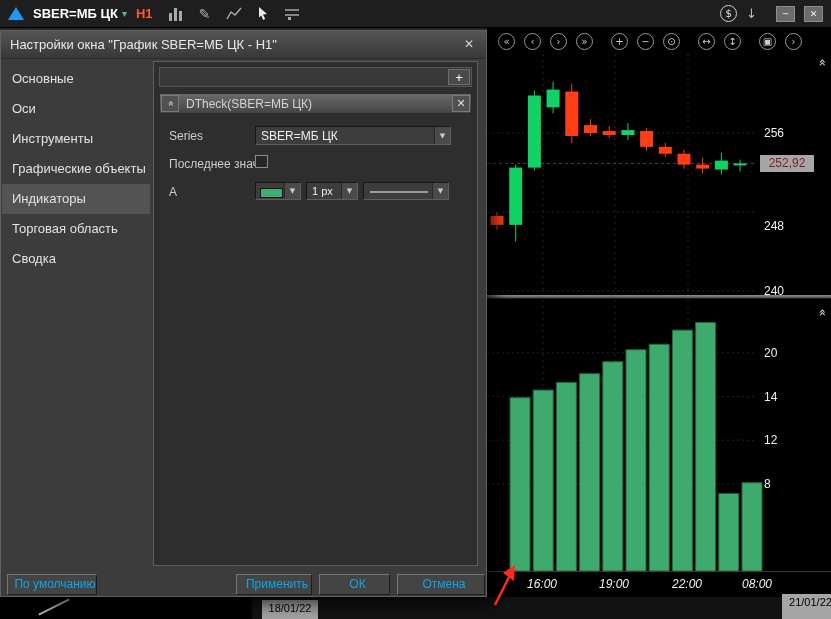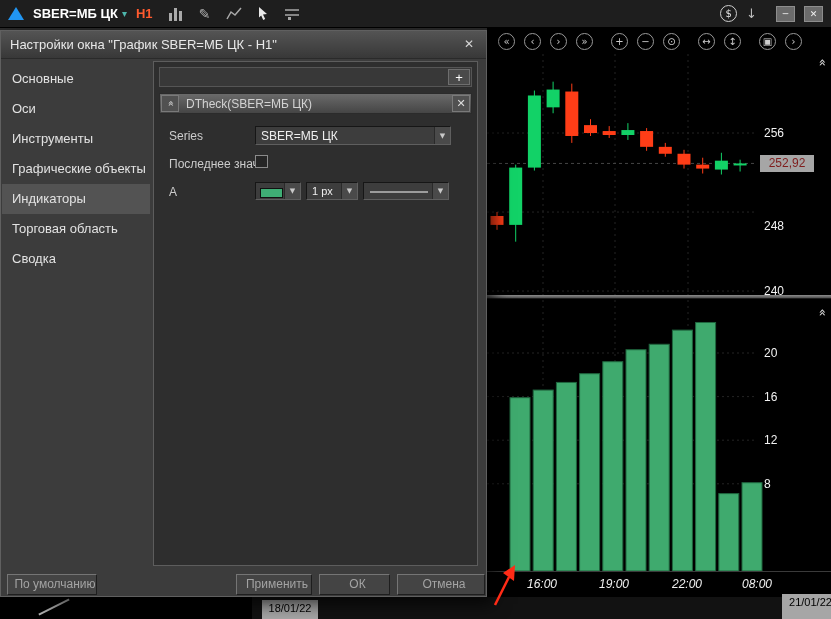--- a/index.html
+++ b/index.html
@@ -46,21 +46,21 @@
   .panel-title{position:absolute;left:26px;top:0;line-height:20px;color:#d2d2d2;font-size:12px;}
   .row-label{position:absolute;color:#cccccc;font-size:12px;}
   .combo{position:absolute;background:#3d3d3d;border:1px solid;border-color:#161616 #5f5f5f #5f5f5f #161616;box-sizing:border-box;}
   .combo .val{position:absolute;left:5px;top:0;bottom:0;display:flex;align-items:center;font-size:12px;color:#eee;white-space:nowrap;}
   .combo .dd{position:absolute;right:0;top:0;bottom:0;width:15px;background:#4a4a4a;border-left:1px solid #2a2a2a;
              color:#c9c9c9;display:flex;align-items:center;justify-content:center;font-size:7px;font-family:"DejaVu Sans",sans-serif;}
   .checkbox{position:absolute;width:13px;height:13px;background:#262626;border:1px solid #8b8b8b;box-sizing:border-box;}
   .swatch{position:absolute;left:4px;top:5px;width:21px;height:8px;background:#3fae75;border:1px solid #111;}
   .line-sample{position:absolute;left:6px;right:20px;top:8px;height:2px;background:#9c9c9c;}
   .btn{position:absolute;height:21px;background:#444;border:1px solid;border-color:#757575 #1e1e1e #1e1e1e #757575;
-       color:#a3a3a3;font-size:12px;text-align:center;line-height:19px;box-sizing:border-box;padding-left:6px;}
+       color:#0ea5e9;font-size:12px;text-align:center;line-height:19px;box-sizing:border-box;padding-left:6px;}
 
   
   .chart-region{position:absolute;left:487px;top:28px;right:0;bottom:22px;background:#000;}
   .chart-toolbar{position:absolute;top:4px;left:11px;height:18px;display:flex;align-items:center;gap:9px;}
   .nav-circle{width:15px;height:15px;border-radius:50%;border:1px solid #999;color:#cdcdcd;font-size:10px;flex:0 0 auto;
               display:flex;align-items:center;justify-content:center;font-family:"DejaVu Sans",sans-serif;}
   .nav-circle.gap{margin-left:9px;}
   #price-svg{position:absolute;left:0;top:26px;}
   .pane-divider{position:absolute;top:267px;left:0;width:100%;height:4px;background:linear-gradient(#8d8d8d,#4f4f4f);border-bottom:1px solid #1c1c1c;box-sizing:border-box;}
   #vol-svg{position:absolute;left:0;top:272px;}
@@ -202,21 +202,21 @@
         <rect x="231.79999999999998" y="193.61" width="20" height="77.39" fill="#3faa6e" stroke="#20663f" stroke-width="1"></rect>
         <rect x="255" y="182.71" width="20" height="88.28999999999999" fill="#3faa6e" stroke="#20663f" stroke-width="1"></rect>
       </svg>
 
     <div class="axis-layer" id="axis-layer">
       <div class="price-tag" id="price-tag" style="top: 127.443px;">252,92</div>
     <div class="axis-label" style="top: 98.0204px;">256</div>
         <div class="axis-label" style="top: 191px;">248</div>
         <div class="axis-label" style="top: 256.061px;">240</div>
         <div class="axis-label" style="top: 318px;">20</div>
-        <div class="axis-label" style="top: 361.6px;">16</div>
+        <div class="axis-label" style="top: 361.6px;">14</div>
         <div class="axis-label" style="top: 405.2px;">12</div>
         <div class="axis-label" style="top: 448.8px;">8</div>
       </div>
 
     <div class="time-axis" id="time-axis">
         <div class="time-label" style="left: 40px;">16:00</div>
         <div class="time-label" style="left: 112px;">19:00</div>
         <div class="time-label" style="left: 185px;">22:00</div>
         <div class="time-label" style="left: 255px;">08:00</div>
       </div>

